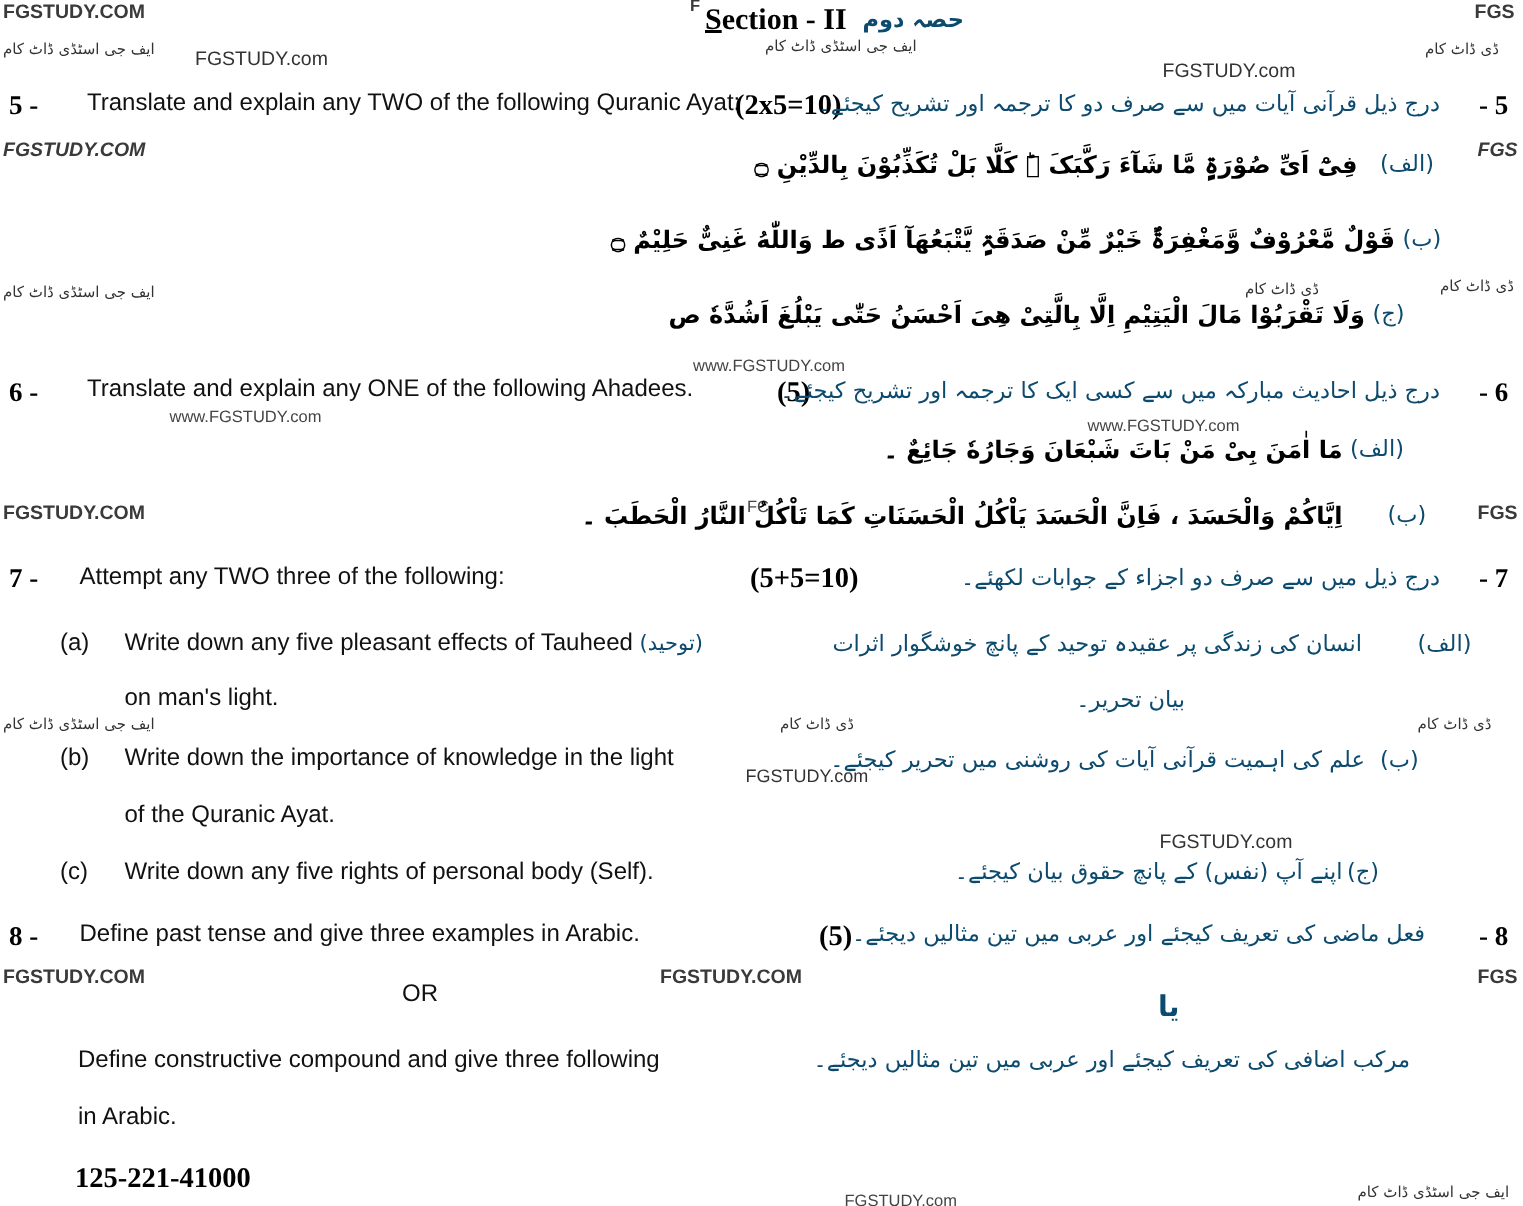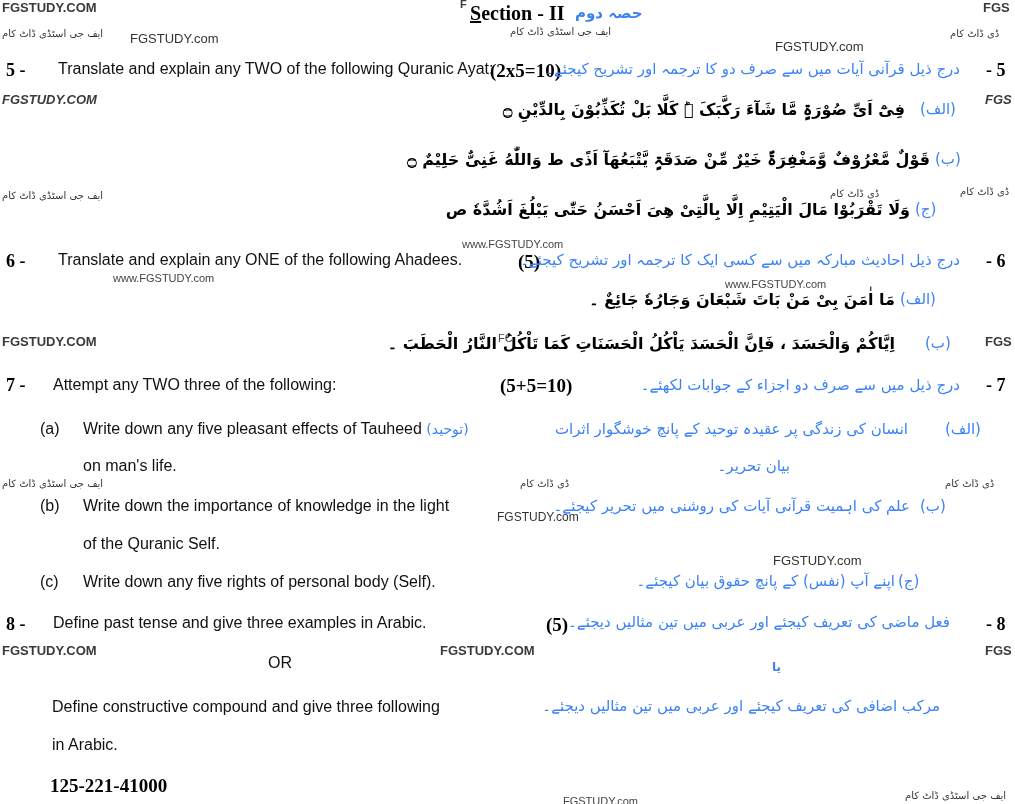--- a/index.html
+++ b/index.html
@@ -6,21 +6,21 @@
   body { width:1015px; height:804px; background:#ffffff; position:relative; overflow:hidden; color:#000; font-family:"Liberation Sans", sans-serif; }
   .abs { position:absolute; white-space:nowrap; }
   .wm { font-family:"Liberation Sans", sans-serif; font-weight:bold; font-size:13px; color:#3a3a3a; }
   .wm-i { font-style:italic; }
   .wm-thin { font-weight:normal; font-size:13px; color:#333; }
   .wm-small { font-weight:normal; font-size:11px; color:#444; }
   .urdu-wm { font-family:"DejaVu Sans", sans-serif; font-size:10px; color:#333; direction:rtl; }
   .q-en { font-family:"Liberation Sans", sans-serif; font-size:16px; color:#111; }
   .q-num { font-family:"Liberation Serif", serif; font-weight:bold; font-size:18px; }
   .marks { font-family:"Liberation Serif", serif; font-weight:bold; font-size:19px; }
-  .urdu { font-family:"DejaVu Sans", sans-serif; font-size:15px; direction:rtl; color:#3b82f6; }
+  .urdu { font-family:"DejaVu Sans", sans-serif; font-size:15px; direction:rtl; color:#0c4a6e; }
   .arabic { font-family:"DejaVu Sans", sans-serif; font-size:16px; font-weight:bold; direction:rtl; color:#000; }
   .title { font-family:"Liberation Serif", serif; font-weight:bold; font-size:20px; }
   .title u { text-decoration:underline; }
   .code { font-family:"Liberation Serif", serif; font-weight:bold; font-size:19px; }
 </style>
 </head>
 <body>
 
 <div class="abs wm" style="left:2px;top:0px;">FGSTUDY.COM</div>
 <div class="abs wm" style="left:460px;top:-2px;font-size:11px;">F</div>
@@ -76,51 +76,51 @@
 <div class="abs q-num" style="left:6px;top:375px;">7 -</div>
 <div class="abs q-en" style="left:53px;top:376px;">Attempt any TWO three of the following:</div>
 <div class="abs marks" style="left:500px;top:375px;">(5+5=10)</div>
 <div class="abs urdu" style="left:620px;top:376px;width:340px;text-align:right;">درج ذیل میں سے صرف دو اجزاء کے جوابات لکھئے۔</div>
 <div class="abs q-num" style="left:986px;top:375px;">- 7</div>
 
 <div class="abs q-en" style="left:40px;top:420px;">(a)</div>
 <div class="abs q-en" style="left:83px;top:420px;"><span>Write down any five pleasant effects of Tauheed</span> <span class="urdu" style="font-size:14px;">(توحید)</span></div>
 <div class="abs urdu" style="left:548px;top:420px;width:360px;text-align:right;">انسان کی زندگی پر عقیدہ توحید کے پانچ خوشگوار اثرات</div>
 <div class="abs urdu" style="left:945px;top:420px;">(الف)</div>
-<div class="abs q-en" style="left:83px;top:457px;">on man's life.</div>
+<div class="abs q-en" style="left:83px;top:457px;">on man's light.</div>
 <div class="abs urdu" style="left:690px;top:457px;width:100px;text-align:right;">بیان تحریر۔</div>
 
 <div class="abs urdu-wm" style="left:2px;top:478px;">ایف جی اسٹڈی ڈاٹ کام</div>
 <div class="abs urdu-wm" style="left:520px;top:478px;">ڈی ڈاٹ کام</div>
 <div class="abs urdu-wm" style="left:945px;top:478px;">ڈی ڈاٹ کام</div>
 
 <div class="abs q-en" style="left:40px;top:497px;">(b)</div>
 <div class="abs q-en" style="left:83px;top:497px;">Write down the importance of knowledge in the light</div>
 <div class="abs wm-thin" style="left:497px;top:510px;font-size:12px;">FGSTUDY.com</div>
 <div class="abs urdu" style="left:600px;top:497px;width:310px;text-align:right;">علم کی اہمیت قرآنی آیات کی روشنی میں تحریر کیجئے۔</div>
 <div class="abs urdu" style="left:920px;top:497px;">(ب)</div>
-<div class="abs q-en" style="left:83px;top:535px;">of the Quranic Self.</div>
+<div class="abs q-en" style="left:83px;top:535px;">of the Quranic Ayat.</div>
 
 <div class="abs wm-thin" style="left:773px;top:553px;">FGSTUDY.com</div>
 <div class="abs q-en" style="left:40px;top:573px;">(c)</div>
 <div class="abs q-en" style="left:83px;top:573px;">Write down any five rights of personal body (Self).</div>
 <div class="abs urdu" style="left:700px;top:572px;width:195px;text-align:right;">اپنے آپ (نفس) کے پانچ حقوق بیان کیجئے۔</div>
 <div class="abs urdu" style="left:898px;top:572px;">(ج)</div>
 
 <div class="abs q-num" style="left:6px;top:614px;">8 -</div>
 <div class="abs q-en" style="left:53px;top:614px;text-align:right;">Define past tense and give three examples in Arabic.</div>
 <div class="abs marks" style="left:546px;top:614px;">(5)</div>
 <div class="abs urdu" style="left:640px;top:613px;width:310px;text-align:right;">فعل ماضی کی تعریف کیجئے اور عربی میں تین مثالیں دیجئے۔</div>
 <div class="abs q-num" style="left:986px;top:614px;">- 8</div>
 
 <div class="abs wm" style="left:2px;top:643px;">FGSTUDY.COM</div>
 <div class="abs wm" style="left:440px;top:643px;">FGSTUDY.COM</div>
 <div class="abs wm" style="left:985px;top:643px;">FGS</div>
 <div class="abs q-en" style="left:268px;top:654px;">OR</div>
-<div class="abs urdu" style="left:772px;top:660px;font-weight:bold;font-size:12px;">یا</div>
+<div class="abs urdu" style="left:772px;top:660px;font-weight:bold;font-size:19px;">یا</div>
 
 <div class="abs q-en" style="left:52px;top:698px;">Define constructive compound and give three following</div>
 <div class="abs urdu" style="left:595px;top:697px;width:345px;text-align:right;">مرکب اضافی کی تعریف کیجئے اور عربی میں تین مثالیں دیجئے۔</div>
 <div class="abs q-en" style="left:52px;top:736px;">in Arabic.</div>
 
 <div class="abs code" style="left:50px;top:775px;">125-221-41000</div>
 <div class="abs wm-small" style="left:563px;top:795px;">FGSTUDY.com</div>
 <div class="abs urdu-wm" style="left:905px;top:790px;">ایف جی اسٹڈی ڈاٹ کام</div>
 
 </body></html>

